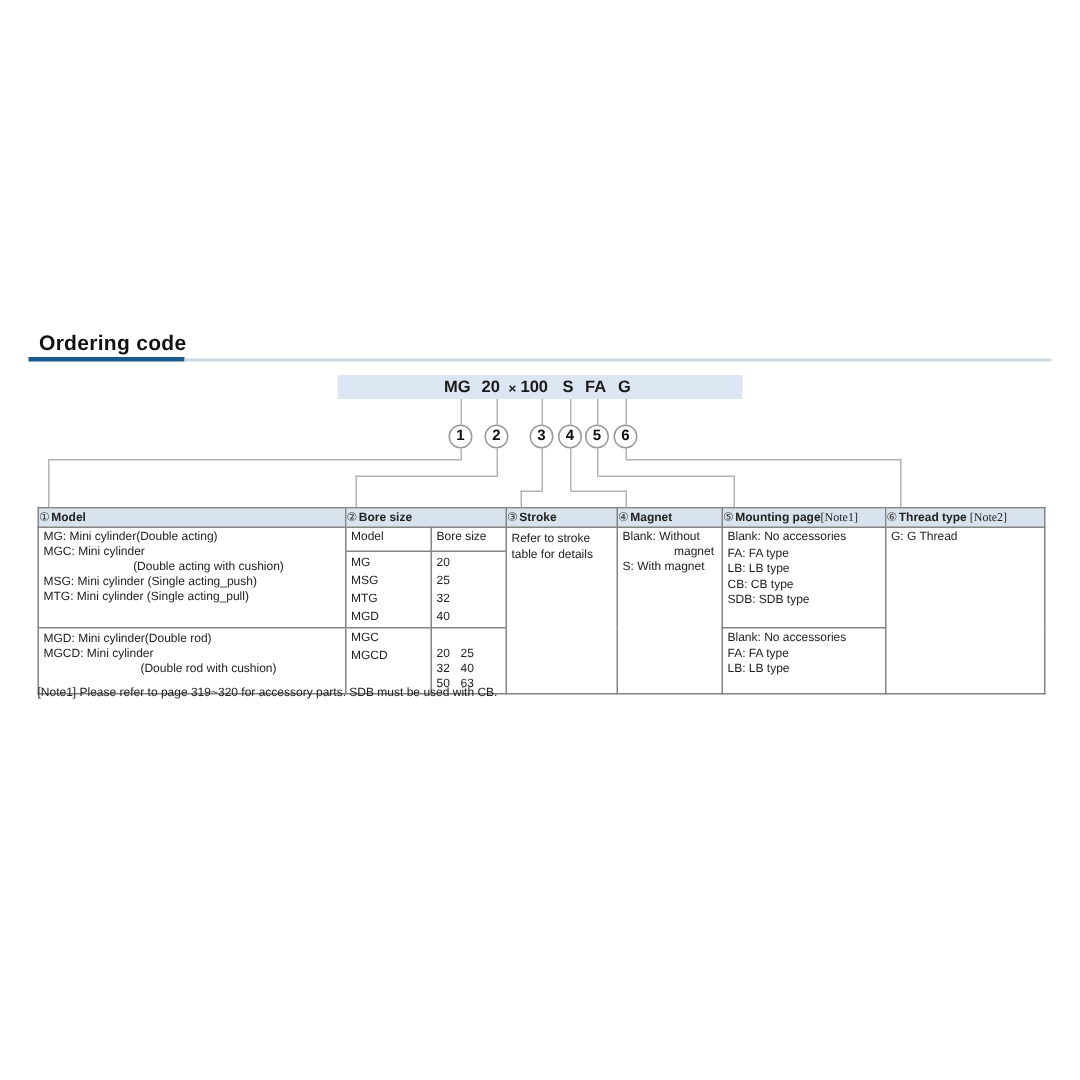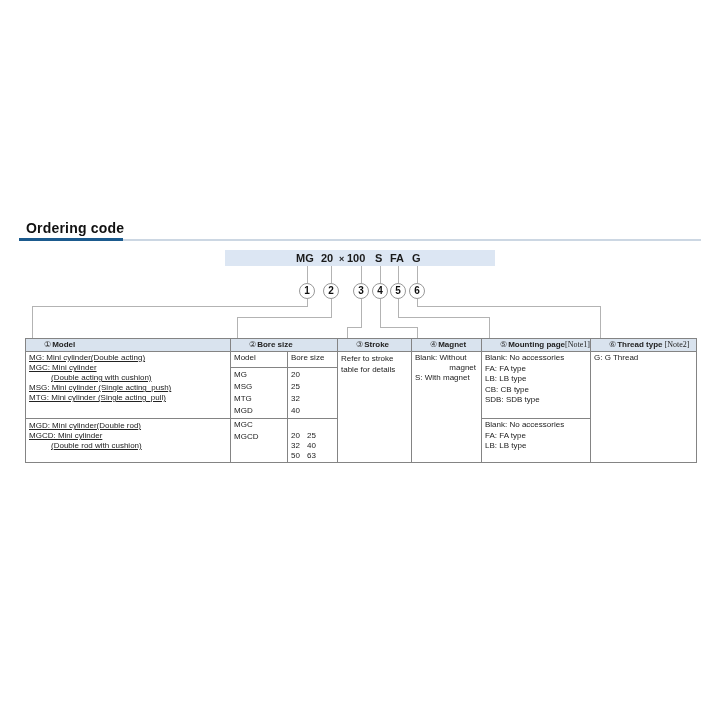--- a/index.html
+++ b/index.html
@@ -81,28 +81,28 @@
     padding: 1px 3px;
     overflow: hidden;
   }
   table.order-table th {
     background: #d9e3ee;
     text-align: left;
     font-weight: bold;
     height: 13px;
     font-size: 8px;
     white-space: nowrap;
-    padding: 1px 18px;
+    padding: 1px 0;
   }
   th .hnum { font-weight: normal; color: #333; margin-right: 1px; font-size: 8px; }
   th .hsuffix { font-weight: normal; font-family: Liberation Serif, serif; }
   .subhead { height: 16px; font-weight: normal; background: #fff; vertical-align: middle; }
   td.dotted-left, th.dotted-left { border-left: 1px dotted #9a9a9a; }
-  .lines div { line-height: 10px; white-space: nowrap; text-decoration: underline; }
-  .lines .indent { padding-left: 22px; }
+  .lines div { line-height: 10px; white-space: nowrap; }
+  .lines .indent { padding-left: 22px; text-align: center; }
   td.model-cell { padding-top: 4px; padding-left: 4px; }
   td.bore-cell { line-height: 12px; padding-top: 3px; padding-left: 5px; }
   td.bore-cell div { line-height: 12px; }
   td.row2-cell { vertical-align: middle; }
   td.center-cell { text-align: left; vertical-align: middle; line-height: 11px; }
   td.magnet-cell { vertical-align: middle; padding: 1px 4px; }
   td.magnet-cell .m1 { line-height: 10px; }
   td.magnet-cell .m2 { line-height: 10px; text-align: right; padding-right: 2px; }
   td.magnet-cell .m3 { line-height: 10px; }
   td.mount-cell { vertical-align: middle; padding-left: 5px; margin-left: 38px; }
@@ -247,15 +247,16 @@
       <td class="mount-cell row2-cell">
         <div>Blank: No accessories</div>
         <div>FA: FA type</div>
         <div>LB: LB type</div>
       </td>
     </tr>
   </tbody>
     </table>
 
   <div class="notes">
+    <div>[Note1]  Please refer to page 319~320 for accessory parts. SDB must be used with CB.</div>
   </div>
 
 </div>
 
 </body></html>

